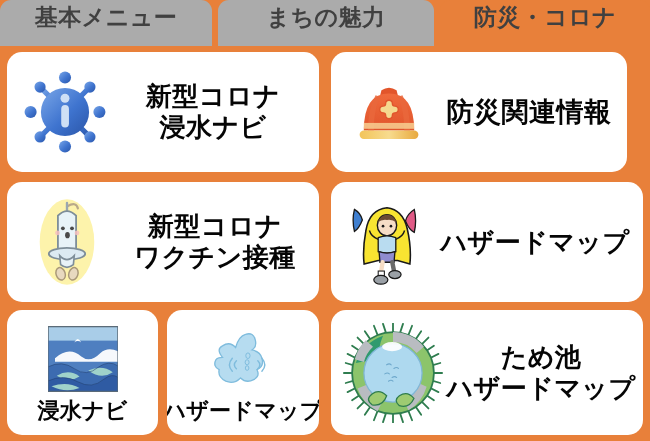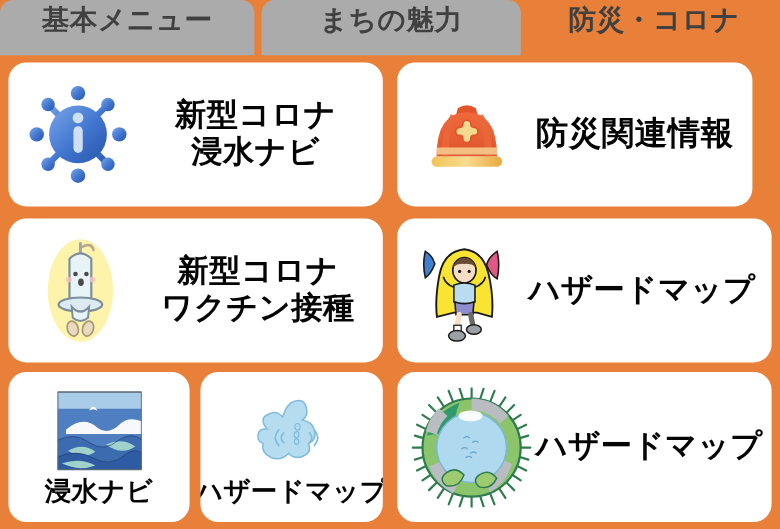--- a/index.html
+++ b/index.html
@@ -424,18 +424,19 @@
           <g fill="none" stroke="#6fa9cc" stroke-width="1.2" stroke-linecap="round">
             <path d="M48 46 q3 -2 5 0"></path>
             <path d="M56 50 q3 -2 5 0"></path>
             <path d="M46 56 q3 -2 5 0"></path>
             <path d="M54 60 q3 -2 5 0"></path>
             <path d="M50 64 q3 -2 5 0"></path>
           </g>
         </svg>
       </div>
       <div class="label">
+        <span class="lblline">ため池</span>
         <span class="lblline">ハザードマップ</span>
       </div>
     </div>
 
   </div>
 </div>
 
 </body></html>

